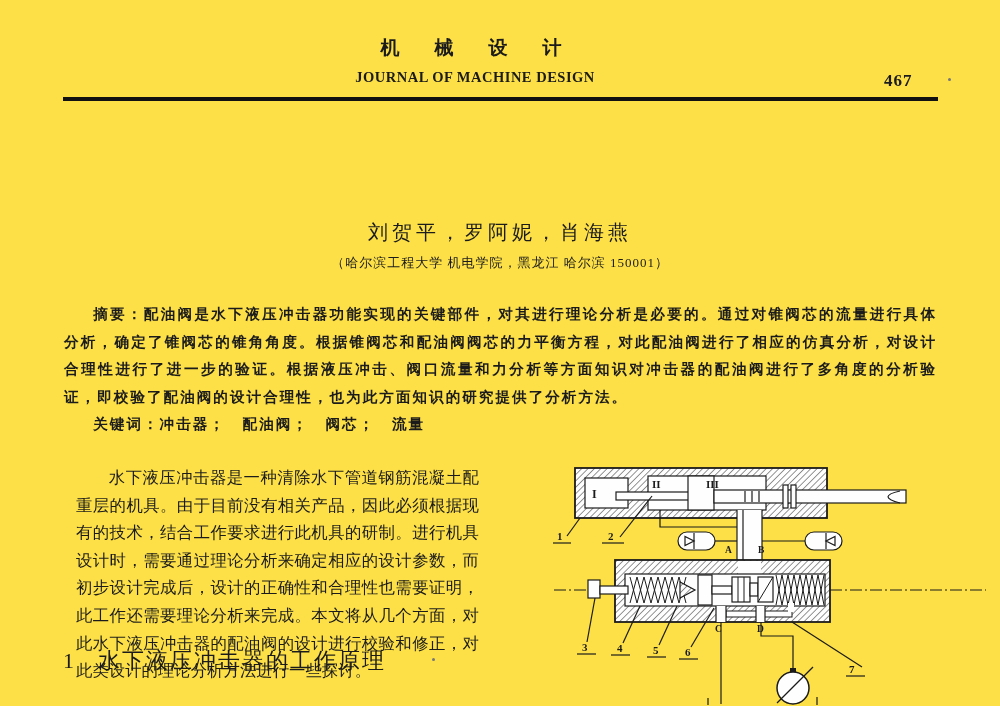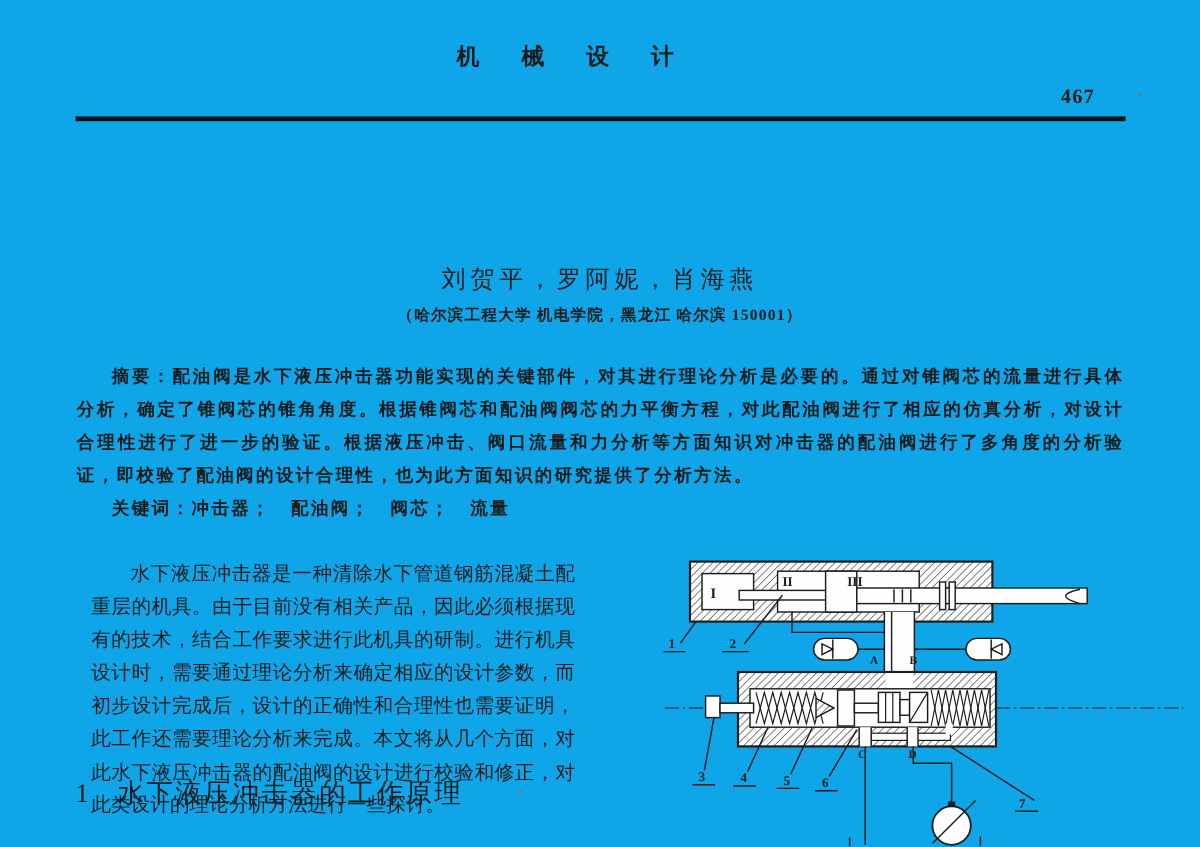--- a/index.html
+++ b/index.html
@@ -1,33 +1,33 @@
 <!DOCTYPE html>
 <html><head>
 <meta charset="utf-8">
 <style>
   html,body{margin:0;padding:0;background:#e8e8e8;}
   .page{
-    position:relative;width:1000px;height:706px;background:#0ea5e9;
+    position:relative;width:1000px;height:706px;background:#fde047;
     font-family:"Liberation Serif","DejaVu Serif",serif;color:#1b1b1b;overflow:hidden;
   }
   
   .journal-head{position:absolute;left:0;top:36px;width:950px;text-align:center;}
   .journal-cn{font-size:19px;font-weight:700;letter-spacing:8px;line-height:1.25;}
   .journal-en{font-size:14.5px;font-weight:700;letter-spacing:.5px;margin-top:9px;}
   .page-num{position:absolute;left:884px;top:71px;font-size:17px;font-weight:700;letter-spacing:1px;}
   .head-rule{position:absolute;left:63px;top:97px;width:875px;height:4px;background:#111;}
   
   .art-title{position:absolute;left:0;top:143px;width:1000px;text-align:center;
     font-size:36px;letter-spacing:3px;font-weight:400;}
   .art-title sup{font-size:20px;font-weight:700;}
   .authors{position:absolute;left:0;top:219px;width:1000px;text-align:center;
     font-size:20px;letter-spacing:4px;}
   .affil{position:absolute;left:0;top:254px;width:1000px;text-align:center;
-    font-size:13px;font-weight:700;letter-spacing:1px;}
+    font-size:13px;font-weight:400;letter-spacing:1px;}
   
   .abstract{position:absolute;left:64px;top:301px;width:873px;
     font-size:14.6px;font-weight:700;line-height:27.6px;letter-spacing:2px;
     text-align:justify;word-break:break-all;}
   .abstract p{margin:0;text-indent:2em;}
   .keywords{margin-top:0;}
   
   .bodycol{position:absolute;left:63px;top:451px;width:429px;
     font-size:16.4px;line-height:27.6px;text-align:justify;word-break:break-all;}
   .bodycol p{margin:13px;text-indent:2em;}
@@ -40,20 +40,21 @@
   .fig text{font-family:"Liberation Serif","DejaVu Serif",serif;font-weight:700;fill:#1b1b1b;}
   .speck{position:absolute;background:#777;border-radius:50%;}
 </style>
 </head>
 <body>
 
 <div class="page">
 
   <div class="journal-head">
     <div class="journal-cn">机　械　设　计</div>
+    <div class="journal-en">JOURNAL OF MACHINE DESIGN</div>
   </div>
   <div class="page-num">467</div>
   <div class="head-rule"></div>
 
   <div class="authors">刘贺平，罗阿妮，肖海燕</div>
   <div class="affil">（哈尔滨工程大学 机电学院，黑龙江 哈尔滨 150001）</div>
 
   <div class="abstract">
     <p><span>摘要：</span><span>配油阀是水下液压冲击器功能实现的关键部件，对其进行理论分析是必要的。通过对锥阀芯的流量进行具体分析，确定了锥阀芯的锥角角度。根据锥阀芯和配油阀阀芯的力平衡方程，对此配油阀进行了相应的仿真分析，对设计合理性进行了进一步的验证。根据液压冲击、阀口流量和力分析等方面知识对冲击器的配油阀进行了多角度的分析验证，即校验了配油阀的设计合理性，也为此方面知识的研究提供了分析方法。</span></p>
     <p class="keywords"><span>关键词：</span><span>冲击器；　配油阀；　阀芯；　流量</span></p>

